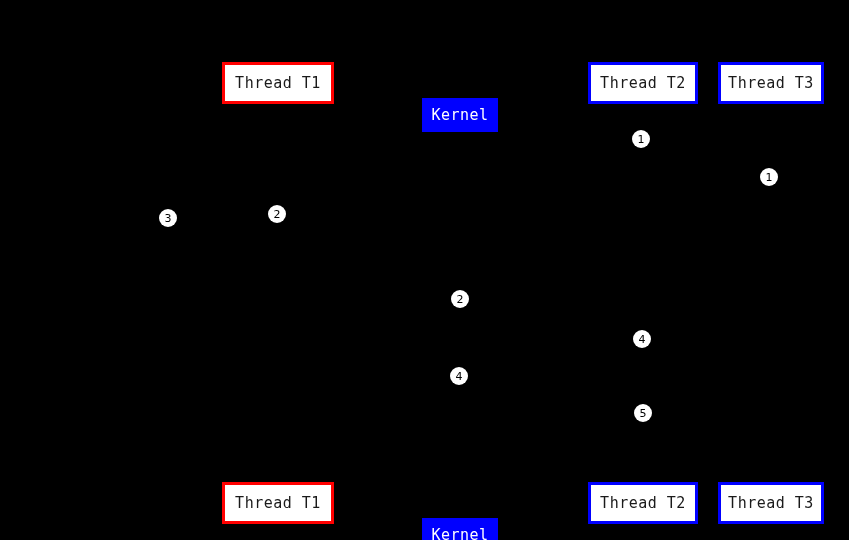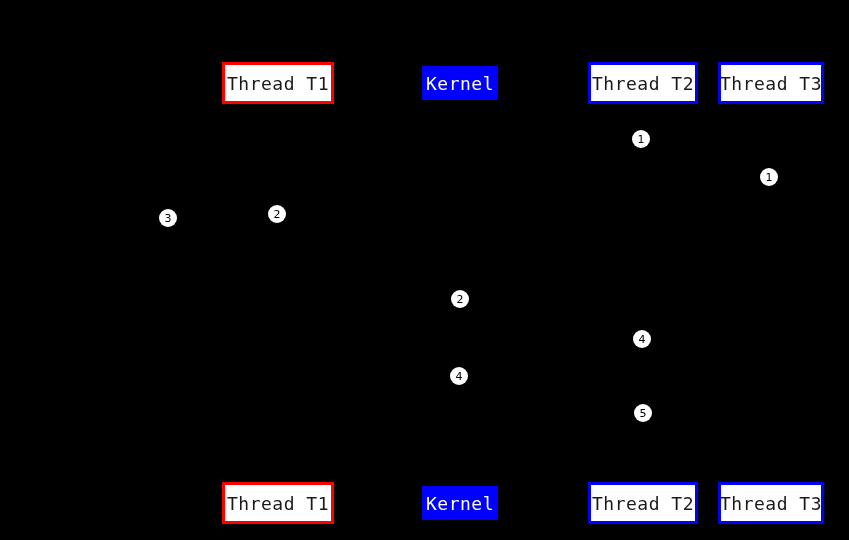--- a/index.html
+++ b/index.html
@@ -25,33 +25,34 @@
   }
 
   
   .participant {
     position: absolute;
     box-sizing: border-box;
     display: flex;
     align-items: center;
     justify-content: center;
     font-family: "DejaVu Sans Mono", "Liberation Mono", monospace;
-    font-size: 18px;
+    font-size: 15px;
     letter-spacing: 0.5px;
     white-space: nowrap;
   }
   .participant.framed {
     background: #ffffff;
     color: #1a1a1a;
     border-style: solid;
     border-width: 3px;
   }
   .participant.filled {
     color: #ffffff;
     border: 0;
+    margin-top: 32px;
   }
 
   
   .marker {
     position: absolute;
     width: 18px;
     height: 18px;
     border-radius: 50%;
     background: #ffffff;
     color: #000000;

